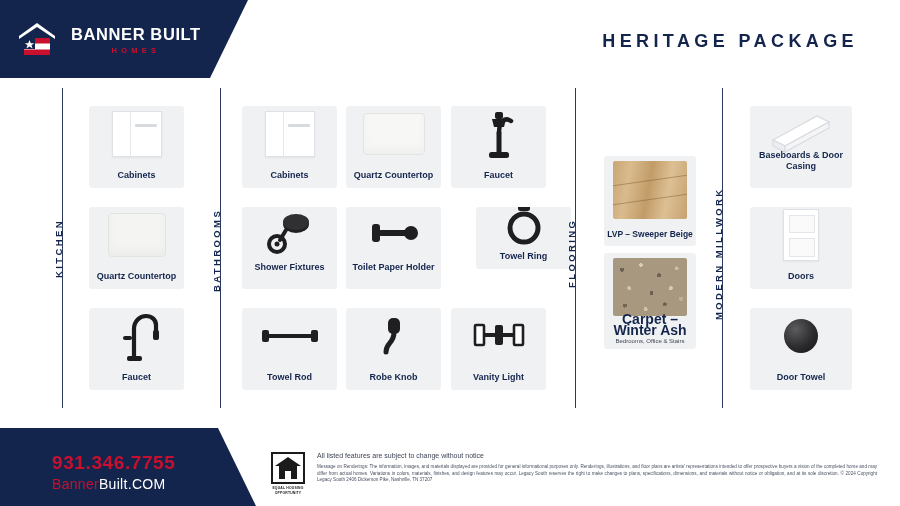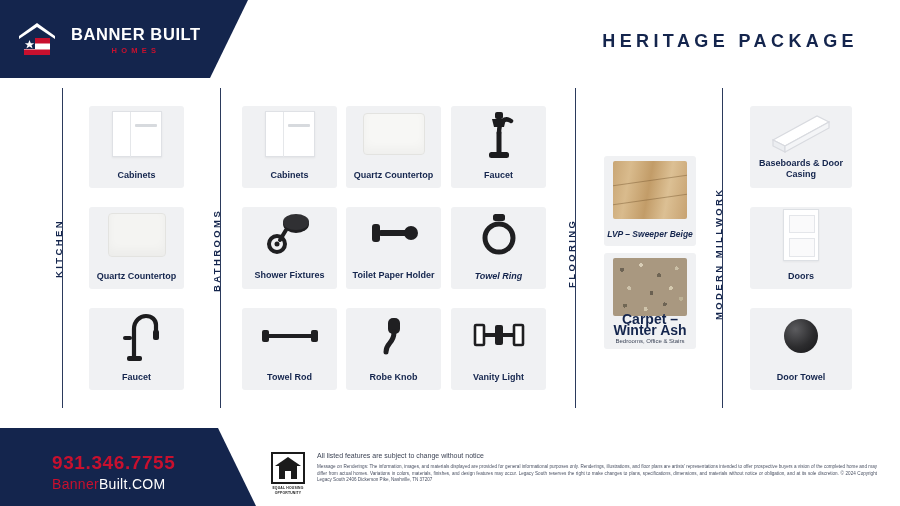--- a/index.html
+++ b/index.html
@@ -106,21 +106,21 @@
   .card .caption {
     position: relative;
     width: 100%;
     text-align: center;
     color: #14254d;
     font-size: 9px;
     font-weight: bold;
     line-height: 11px;
     padding-bottom: 7px;
   }
-  .card.two-line .caption { padding-bottom: 8px; }
+  .card.two-line .caption { padding-bottom: 16px; }
   .card .subcaption {
     position: relative;
     width: 100%;
     text-align: center;
     color: #3c4558;
     font-size: 6px;
     line-height: 8px;
     padding-bottom: 4px;
   }
 
@@ -384,21 +384,21 @@
       <div class="card two-line" style="left:346px; top:129px; width:95px; height:82px;">
         <div class="thumb">
           <svg width="56" height="34" viewBox="0 0 56 34">
             <rect x="6" y="6" width="8" height="18" rx="3" fill="#1f1f21"></rect>
             <rect x="12" y="12" width="32" height="6" rx="3" fill="#1f1f21"></rect>
             <circle cx="45" cy="15" r="7" fill="#1f1f21"></circle>
           </svg>
         </div>
         <div class="caption" style="line-height:11px">Toilet Paper Holder</div>
       </div>
-      <div class="card" style="left:451px; top:129px; width:95px; height:82px;font-style:italic;">
+      <div class="card" style="left:476px; top:129px; width:95px; height:62px;">
         <div class="thumb">
           <svg width="44" height="50" viewBox="0 0 44 50">
             <rect x="16" y="4" width="12" height="7" rx="2.5" fill="#1f1f21"></rect>
             <circle cx="22" cy="28" r="14" fill="none" stroke="#1f1f21" stroke-width="5"></circle>
           </svg>
         </div>
         <div class="caption">Towel Ring</div>
       </div>
 
       <div class="card" style="left:242px; top:230px; width:95px; height:82px;">
@@ -430,21 +430,21 @@
           </svg>
         </div>
         <div class="caption">Vanity Light</div>
       </div>
     </div>
 
     <div class="section">
       <div class="vline" style="left:575px; top:10px; height:320px;"></div>
       <div class="sec-label" style="left:566px; top:135px; height:80px;">FLOORING</div>
 
-      <div class="card" style="left:604px; top:78px; width:92px; height:90px;font-style:italic;">
+      <div class="card" style="left:604px; top:78px; width:92px; height:90px;">
         <div class="thumb" style="bottom:22px">
             <div class="lvp"></div>
           </div>
         <div class="caption" style="font-size:8.5px;padding-bottom:6px">LVP – Sweeper Beige</div>
       </div>
 
       <div class="card" style="left:604px; top:175px; width:92px; height:96px;">
         <div class="thumb" style="bottom:28px">
             <div class="carpet"></div>
           </div>

